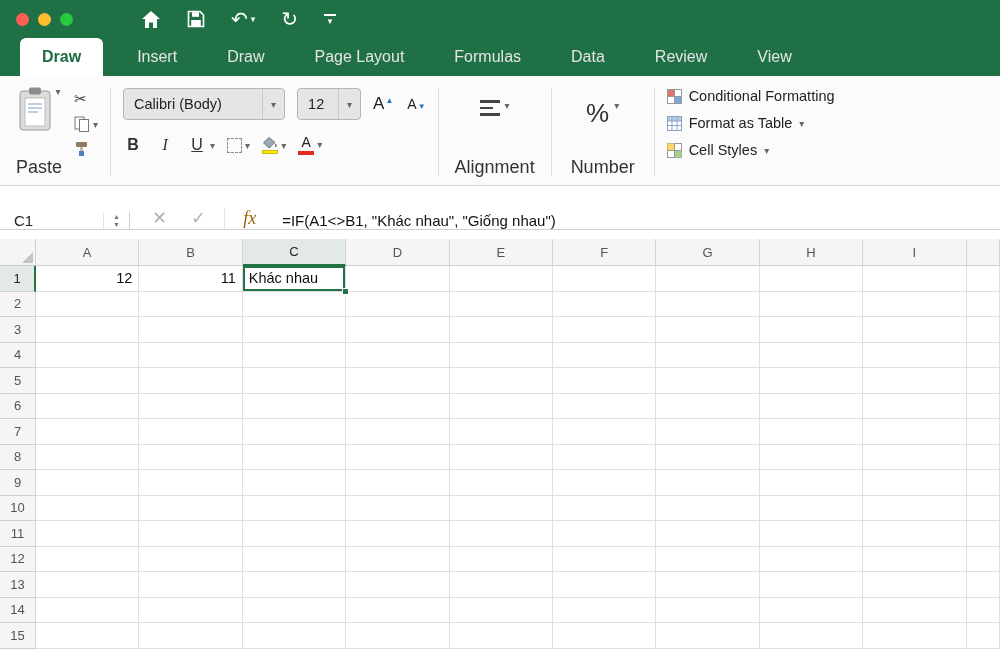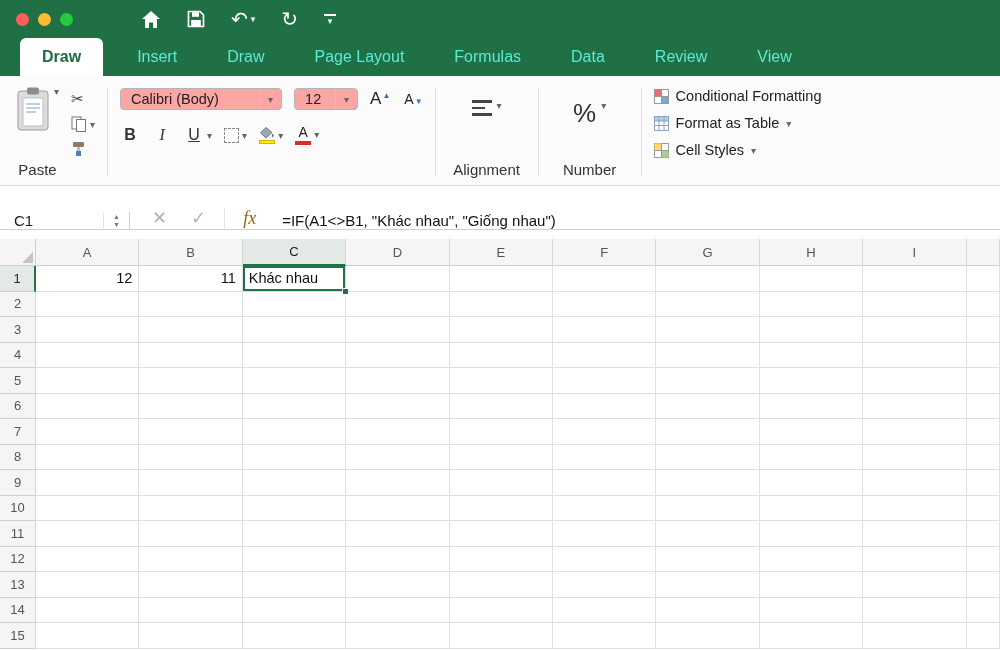--- a/index.html
+++ b/index.html
@@ -20,42 +20,42 @@
   .custom-icon { display:flex; flex-direction:column; align-items:center; gap:2px; }
   .custom-icon .bar { width:12px; height:2px; background:#fff; }
   .custom-icon .c { color:#fff; font-size:9px; line-height:0.7; }
   .win-title { position:absolute; left:0; right:0; text-align:center; color:#fff;
     font-size:17px; pointer-events:none; }
 
   
   .tabs-row { height:38px; background:#1f7044; display:flex; align-items:stretch;
     padding-left:20px; }
   .tab { display:flex; align-items:center; padding:0 6px; margin-right:38px;
-    color:#5eead4; font-size:16px; }
+    color:#e5e5e5; font-size:16px; }
   .tab.active { background:#fff; color:#1e6b41; font-weight:bold;
     border-radius:6px 6px 0 0; padding:0 22px; margin-right:28px; }
 
   
   .ribbon { height:110px; background:#fbfbfb; border-bottom:1px solid #d5d5d5;
     display:flex; align-items:stretch; padding:8px 0 5px 16px; white-space:nowrap; }
   .vdiv { width:1px; background:#dedede; margin:4px 12px; }
-  .grp-label { font-size:15px; color:#333; text-align:center; }
+  .grp-label { font-size:18px; color:#333; text-align:center; }
 
   .paste-group { display:flex; gap:12px; }
   .paste-col { display:flex; flex-direction:column; align-items:center; }
   .paste-main { display:flex; align-items:flex-start; gap:4px; padding-top:2px; }
   .paste-col .grp-label { margin-top:auto; padding-bottom:2px; }
   .mini-dd { font-size:10px; color:#666; }
   .small-btns { display:flex; flex-direction:column; gap:7px; padding-top:6px; }
   .sbtn { display:flex; align-items:center; gap:3px; font-size:15px; color:#444; height:18px; }
 
   .font-group { display:flex; flex-direction:column; gap:13px; padding-top:4px; }
   .font-row { display:flex; align-items:center; gap:12px; }
-  .combo { display:inline-flex; align-items:stretch; background:#fca5a5;
-    border:1px solid #b5b5b5; border-radius:4px; height:22px; }
+  .combo { display:inline-flex; align-items:stretch; background:#e5e5e5;
+    border:1px solid #b5b5b5; border-radius:4px; height:32px; }
   .combo .val { display:flex; align-items:center; padding:0 10px; font-size:14.5px; color:#222; }
   .combo .dd { display:flex; align-items:center; justify-content:center; width:22px;
     border-left:1px solid #c9c9c9; color:#666; font-size:10px; }
   .wide { width:162px; } .wide .val { flex:1; }
   .narrow { width:64px; } .narrow .val { flex:1; }
   .sizebtns { display:flex; gap:14px; align-items:center; }
   .afont { font-size:17px; color:#222; display:inline-flex; align-items:flex-start; }
   .afont .tri { font-size:8px; color:#2e75b5; margin-left:1px; margin-top:2px; }
   .afont.shrink { font-size:14px; } .afont.shrink .tri { margin-top:6px; }
   .fbtn { min-width:20px; height:24px; display:inline-flex; align-items:center;

